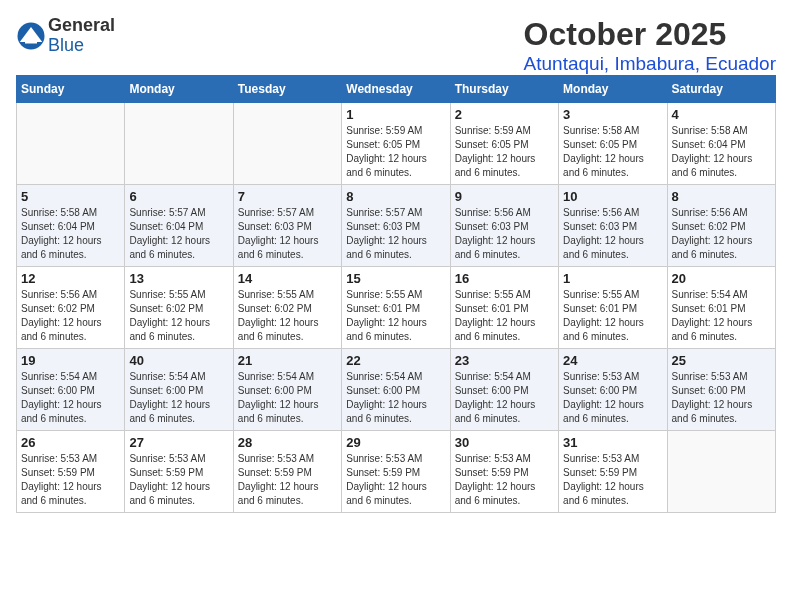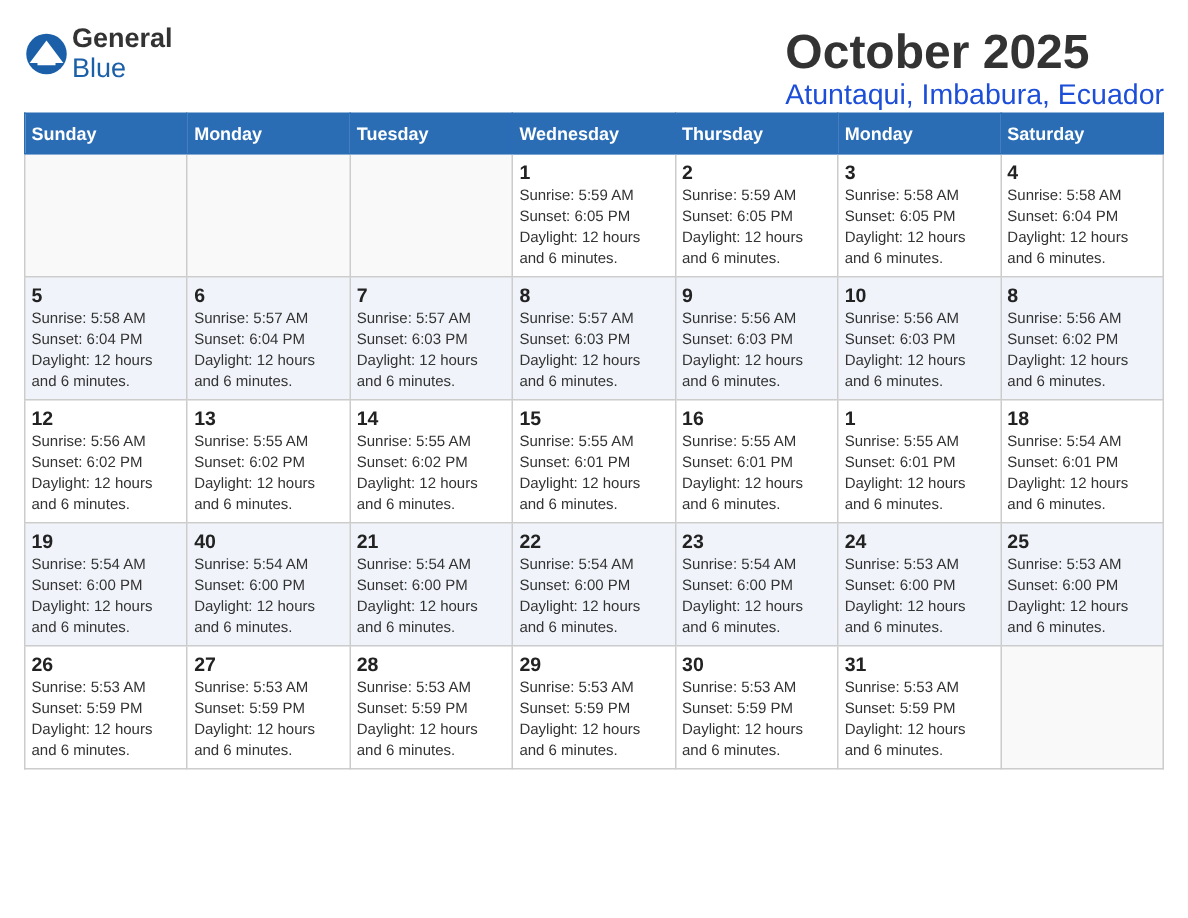--- a/index.html
+++ b/index.html
@@ -248,21 +248,21 @@
 and 6 minutes.</div>
         </td>
         <td>
           <div class="day-number">1</div>
           <div class="day-info" style="white-space: pre-line;">Sunrise: 5:55 AM
 Sunset: 6:01 PM
 Daylight: 12 hours
 and 6 minutes.</div>
         </td>
         <td>
-          <div class="day-number">18</div>
+          <div class="day-number">20</div>
           <div class="day-info" style="white-space: pre-line;">Sunrise: 5:54 AM
 Sunset: 6:01 PM
 Daylight: 12 hours
 and 6 minutes.</div>
         </td>
       </tr>
       <tr>
         <td>
           <div class="day-number">19</div>
           <div class="day-info" style="white-space: pre-line;">Sunrise: 5:54 AM

